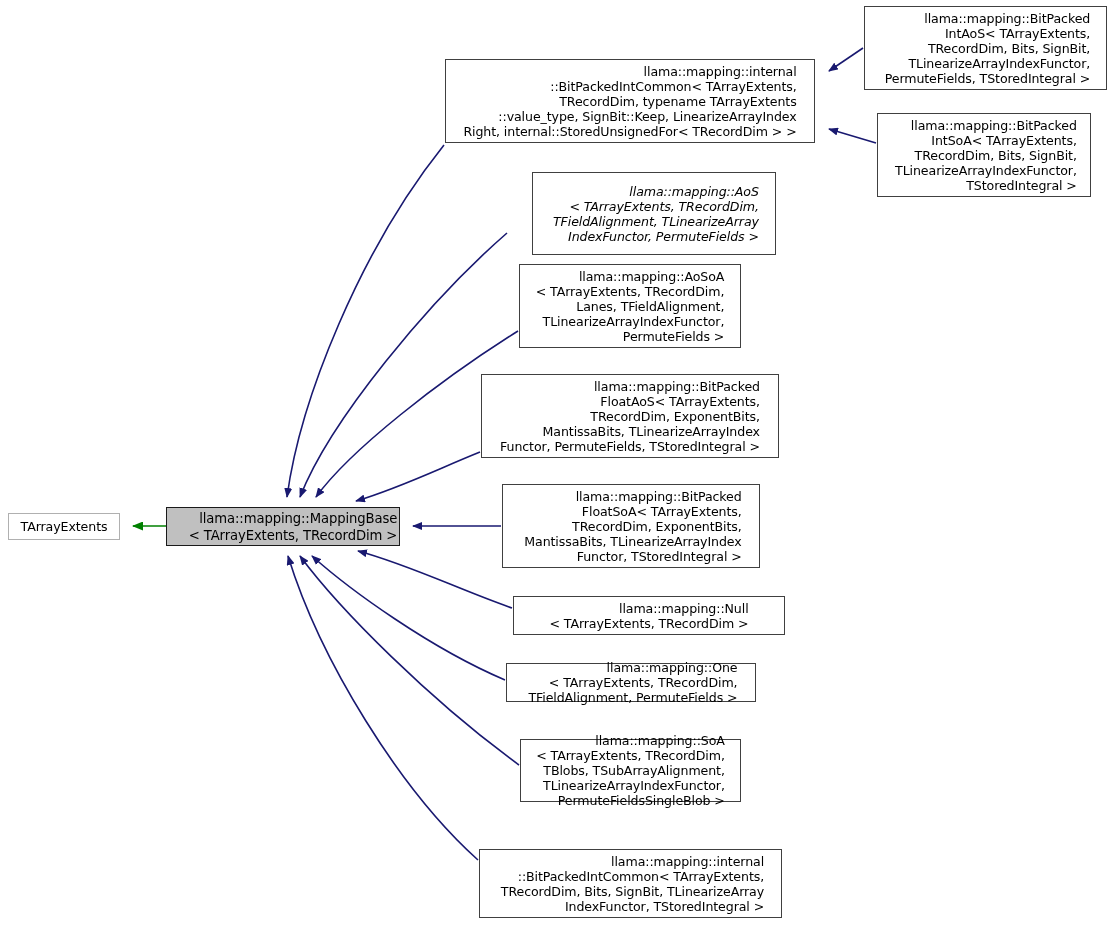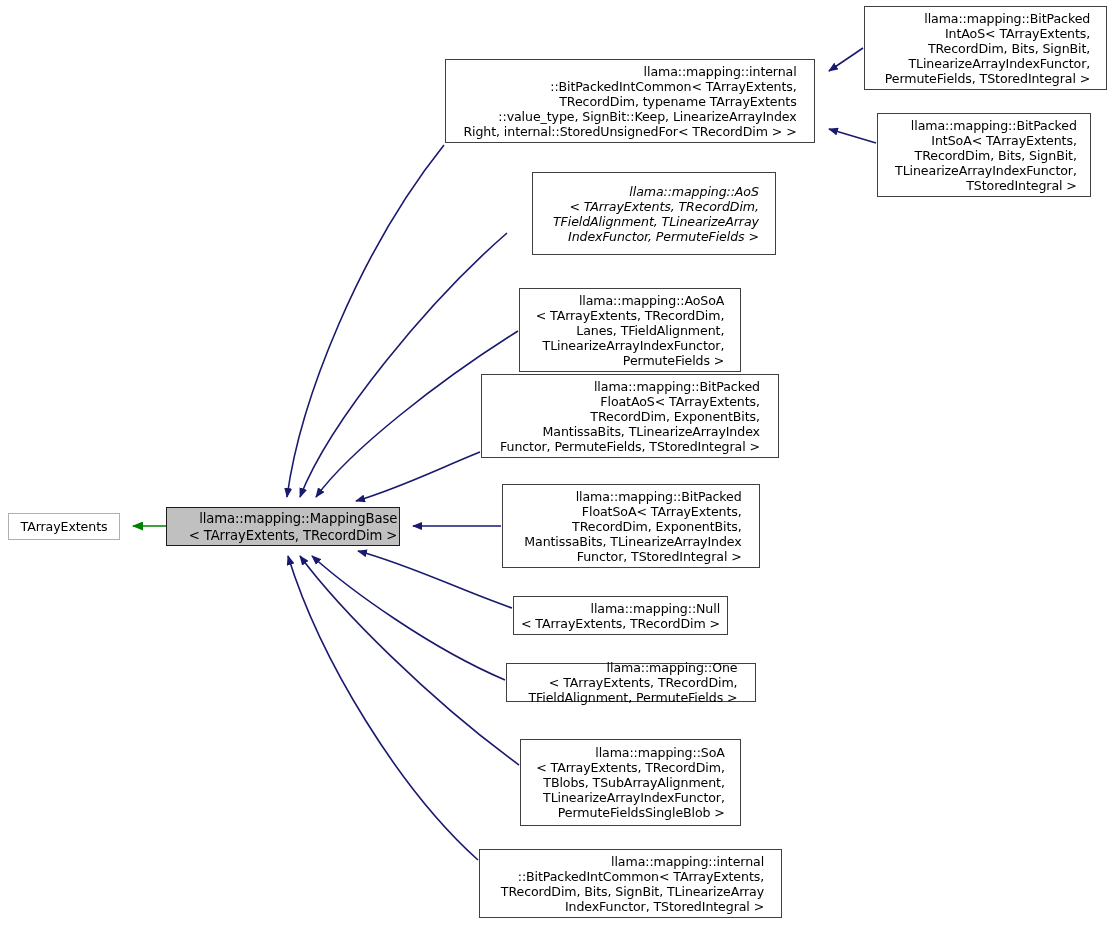--- a/index.html
+++ b/index.html
@@ -147,21 +147,21 @@
  TStoredIntegral &gt;</span>
   </div>
 
   <div class="node" style="left:532px; top:172px; width:244px; height:83px;font-style:italic;">
     <span>llama::mapping::AoS
 &lt; TArrayExtents, TRecordDim,
  TFieldAlignment, TLinearizeArray
 IndexFunctor, PermuteFields &gt;</span>
   </div>
 
-  <div class="node" style="left:519px; top:264px; width:222px; height:84px;margin-top:24px;">
+  <div class="node" style="left:519px; top:264px; width:222px; height:84px;">
     <span>llama::mapping::AoSoA
 &lt; TArrayExtents, TRecordDim,
  Lanes, TFieldAlignment,
  TLinearizeArrayIndexFunctor,
  PermuteFields &gt;</span>
   </div>
 
   <div class="node" style="left:481px; top:374px; width:298px; height:84px;">
     <span>llama::mapping::BitPacked
 FloatAoS&lt; TArrayExtents,
@@ -171,32 +171,32 @@
   </div>
 
   <div class="node" style="left:502px; top:484px; width:258px; height:84px;">
     <span>llama::mapping::BitPacked
 FloatSoA&lt; TArrayExtents,
  TRecordDim, ExponentBits,
  MantissaBits, TLinearizeArrayIndex
 Functor, TStoredIntegral &gt;</span>
   </div>
 
-  <div class="node" style="left:513px; top:596px; width:215px; height:39px;">
+  <div class="node" style="left:513px; top:596px; width:272px; height:39px;">
     <span>llama::mapping::Null
 &lt; TArrayExtents, TRecordDim &gt;</span>
   </div>
 
   <div class="node" style="left:506px; top:663px; width:250px; height:39px;">
     <span>llama::mapping::One
 &lt; TArrayExtents, TRecordDim,
  TFieldAlignment, PermuteFields &gt;</span>
   </div>
 
-  <div class="node" style="left:520px; top:739px; width:221px; height:87px;">
+  <div class="node" style="left:520px; top:739px; width:221px; height:63px;">
     <span>llama::mapping::SoA
 &lt; TArrayExtents, TRecordDim,
  TBlobs, TSubArrayAlignment,
  TLinearizeArrayIndexFunctor,
  PermuteFieldsSingleBlob &gt;</span>
   </div>
 
   <div class="node" style="left:479px; top:849px; width:303px; height:69px;">
     <span>llama::mapping::internal
 ::BitPackedIntCommon&lt; TArrayExtents,

